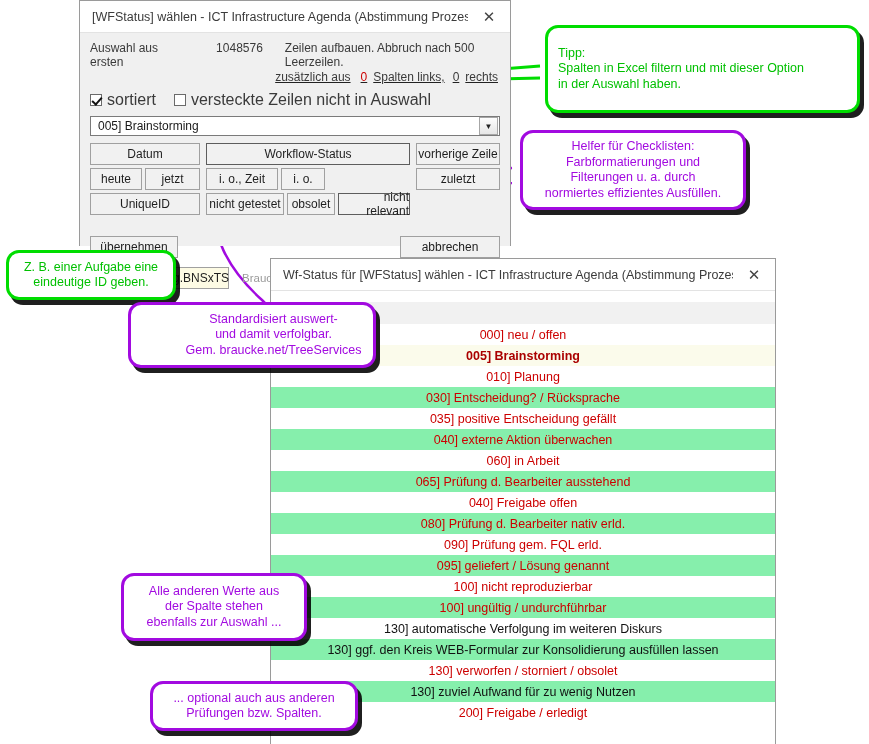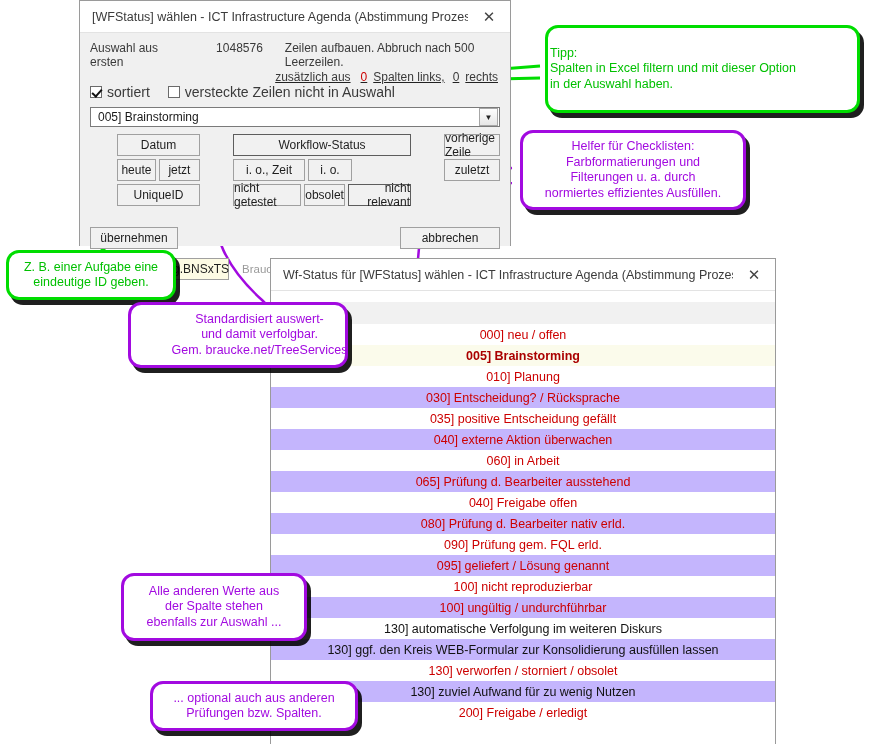--- a/index.html
+++ b/index.html
@@ -24,69 +24,69 @@
   #dlg1{left:79px;top:0px;width:432px;height:246px;}
   #dlg1 .dlg-body{padding:8px 10px 6px 10px;height:213px;}
   .lbl{color:#3a3a3a;}
   .num{color:#3a3a3a;}
   .num-red{color:#cc0000;}
   .info-line1{display:flex;align-items:baseline;gap:12px;}
   .info-line1 .a{width:120px;}
   .info-line1 .b{width:68px;text-align:right;padding-right:10px;}
   .info-line2{display:flex;align-items:baseline;justify-content:flex-end;
               padding-right:2px;margin-top:1px;text-decoration:underline;}
-  .chk-row{display:flex;align-items:center;gap:6px;font-size:14px;color:#3a3a3a;}
+  .chk-row{display:flex;align-items:center;gap:6px;margin-top:7px;font-size:16px;color:#3a3a3a;}
   .cbox{width:12px;height:12px;border:1px solid #6a6a6a;background:#fff;display:inline-block;
         position:relative;box-sizing:border-box;}
   .cbox.checked:after{content:"";position:absolute;left:3px;top:0px;width:4px;height:8px;
         border:solid #111;border-width:0 2px 2px 0;transform:rotate(42deg);}
   .chk-item{display:flex;align-items:center;gap:5px;}
   .combo{margin-top:7px;height:20px;border:1px solid #7a7a7a;background:#fff;
          display:flex;align-items:center;box-sizing:border-box;}
   .combo .val{flex:1;padding-left:7px;font-size:12px;color:#1a1a1a;}
   .combo .arrow{width:19px;height:18px;margin-right:1px;border:1px solid #a6a6a6;
          background:linear-gradient(#fdfdfd,#e6e6e6);display:flex;align-items:center;
          justify-content:center;font-size:8px;color:#222;box-sizing:border-box;}
   .btn{border:1px solid #a0a0a0;background:#f1f1f1;font-size:12px;color:#1e1e1e;
        display:flex;align-items:center;justify-content:center;box-sizing:border-box;
        height:22px;}
   .btn.dark{border:1px solid #5d5d5d;text-align:right;}
   .btn.yellow{background:#fdfbe4;border:1px solid #a0a0a0;}
   .btngrid{margin-top:7px;display:flex;gap:0px;}
   .col-left{width:110px;}
   .col-mid{width:205px;margin-left:6px;}
   .col-right{width:100px;margin-left:6px;}
-  .r{display:flex;gap:0;margin-bottom:3px;margin-left:27px;}
+  .r{display:flex;gap:0;margin-bottom:3px;}
   .r .btn+.btn{margin-left:3px;}
   .footer{margin-top:9px;display:flex;align-items:center;gap:5px;}
   .brand{font-size:11.5px;color:#9a9a9a;margin-left:8px;}
 
   
   #dlg2{left:270px;top:258px;width:506px;height:486px;}
   #dlg2 .dlg-body{background:#ffffff;height:453px;padding:0;}
   .listpane{height:100%;overflow:hidden;background:#fff;box-sizing:border-box;
             border-top:1px solid #ffffff;}
   .lrow{height:21px;display:flex;align-items:center;justify-content:center;
         font-size:12.5px;color:#cc0000;box-sizing:border-box;}
-  .lrow.alt{background:#c4b5fd;}
+  .lrow.alt{background:#86efac;}
   .lrow.sel{background:#fbfbeb;font-weight:bold;color:#aa0000;}
   .lrow.black{color:#111111;}
   .lrow.spacer{height:22px;background:#f1f1f1;}
   .lrow.spacer2{height:10px;background:#ffffff;}
 
   
   .callout{position:absolute;background:#ffffff;border-radius:13px;
            box-sizing:border-box;display:flex;flex-direction:column;
            align-items:center;justify-content:center;text-align:center;
            font-size:12.5px;line-height:15.5px;
            box-shadow:4px 5px 0 rgba(0,0,0,0.88);}
   .callout.green{border:3px solid #00dd00;color:#00c000;}
   .callout.purple{border:3px solid #a20ae0;color:#a20ae0;}
   .callout .ln{display:block;white-space:nowrap;}
-  .callout.leftal{align-items:flex-start;text-align:right;padding-left:2px;}
+  .callout.leftal{align-items:flex-start;text-align:right;padding-left:10px;}
 
   svg.overlay{position:absolute;left:0;top:0;width:869px;height:744px;
               pointer-events:none;}
 </style>
 </head>
 <body>
 
 <svg class="overlay">
 
   <path d="M330,83 L540,66" stroke="#00dd00" stroke-width="3" fill="none"></path>
@@ -281,21 +281,21 @@
 <div class="callout purple" id="co1" style="left:520px;top:130px;width:226px;height:80px;">
     <span class="ln">Helfer für Checklisten:</span>
     <span class="ln">Farbformatierungen und</span>
     <span class="ln">Filterungen u. a. durch</span>
     <span class="ln">normiertes effizientes Ausfüllen.</span>
   </div>
 <div class="callout green" id="co2" style="left:6px;top:250px;width:170px;height:50px;">
     <span class="ln">Z. B. einer Aufgabe eine</span>
     <span class="ln">eindeutige ID geben.</span>
   </div>
-<div class="callout purple" id="co3" style="left:128px;top:302px;width:220px;height:66px;padding-left:43px;">
+<div class="callout purple" id="co3" style="left:128px;top:302px;width:248px;height:66px;padding-left:43px;">
     <span class="ln">Standardisiert auswert-</span>
     <span class="ln">und damit verfolgbar.</span>
     <span class="ln">Gem. braucke.net/TreeServices</span>
   </div>
 <div class="callout purple" id="co4" style="left:121px;top:573px;width:186px;height:68px;">
     <span class="ln">Alle anderen Werte aus</span>
     <span class="ln">der Spalte stehen</span>
     <span class="ln">ebenfalls zur Auswahl ...</span>
   </div>
 <div class="callout purple" id="co5" style="left:150px;top:681px;width:208px;height:50px;">

